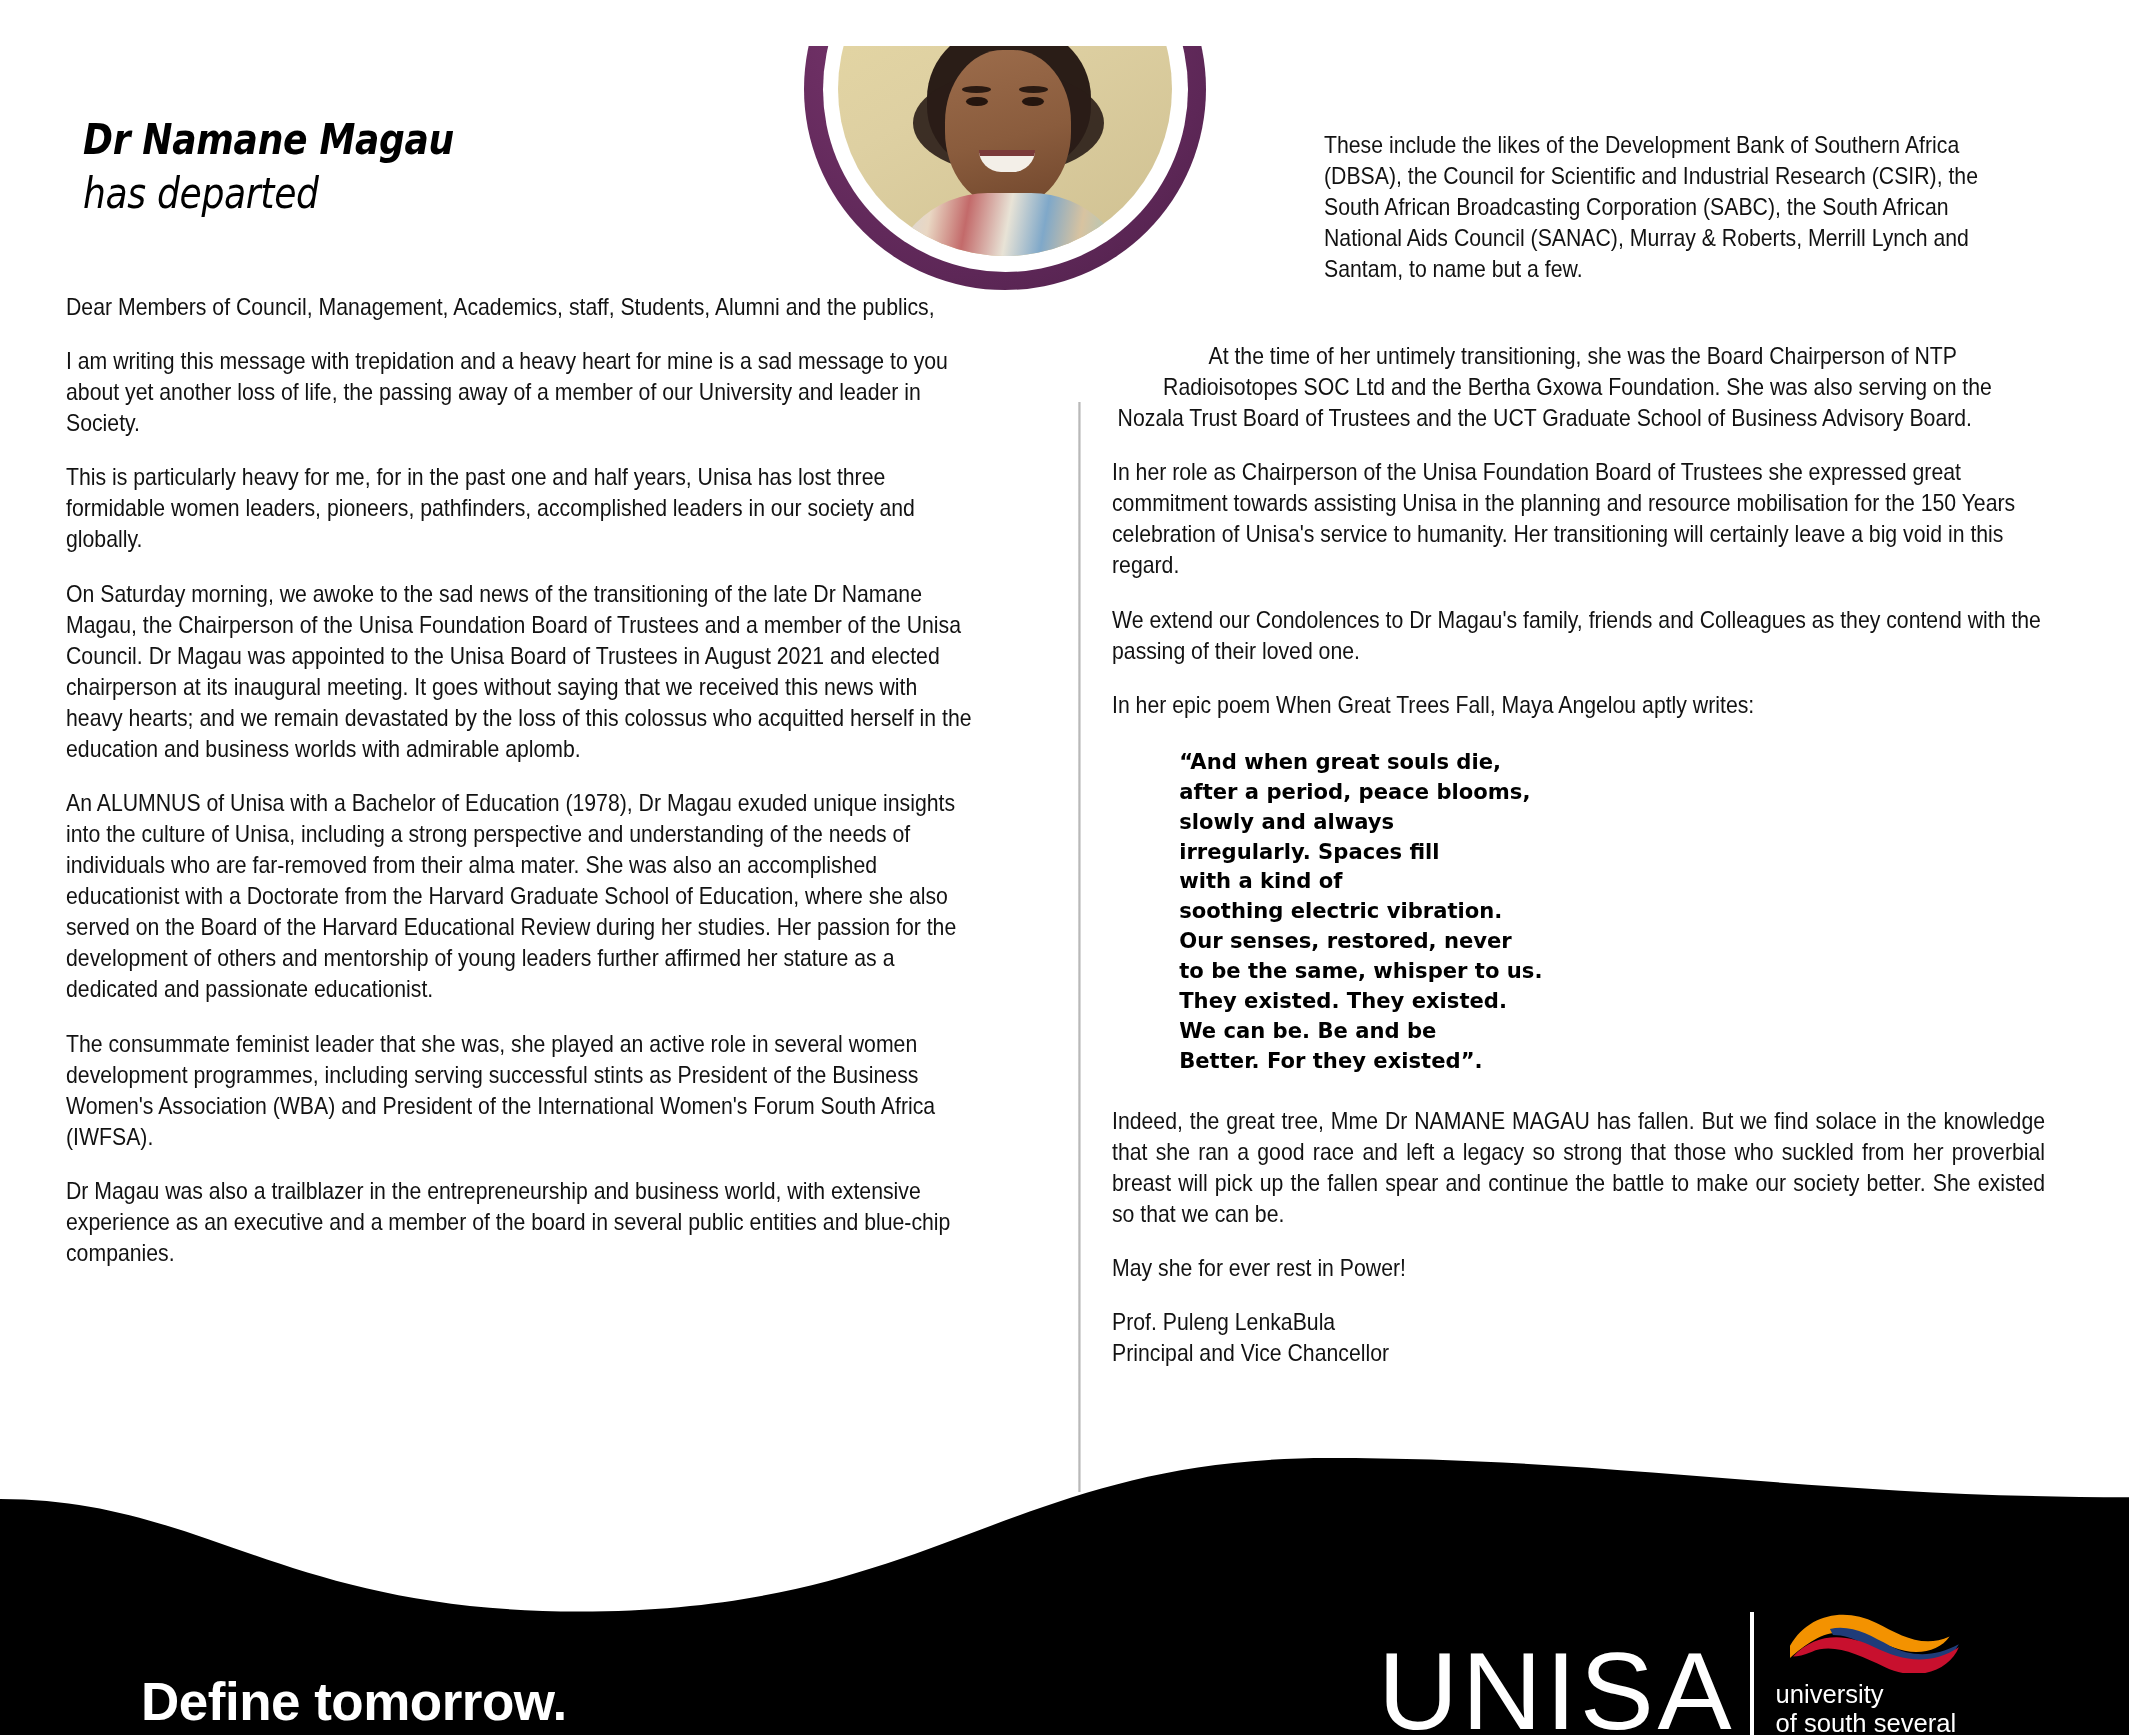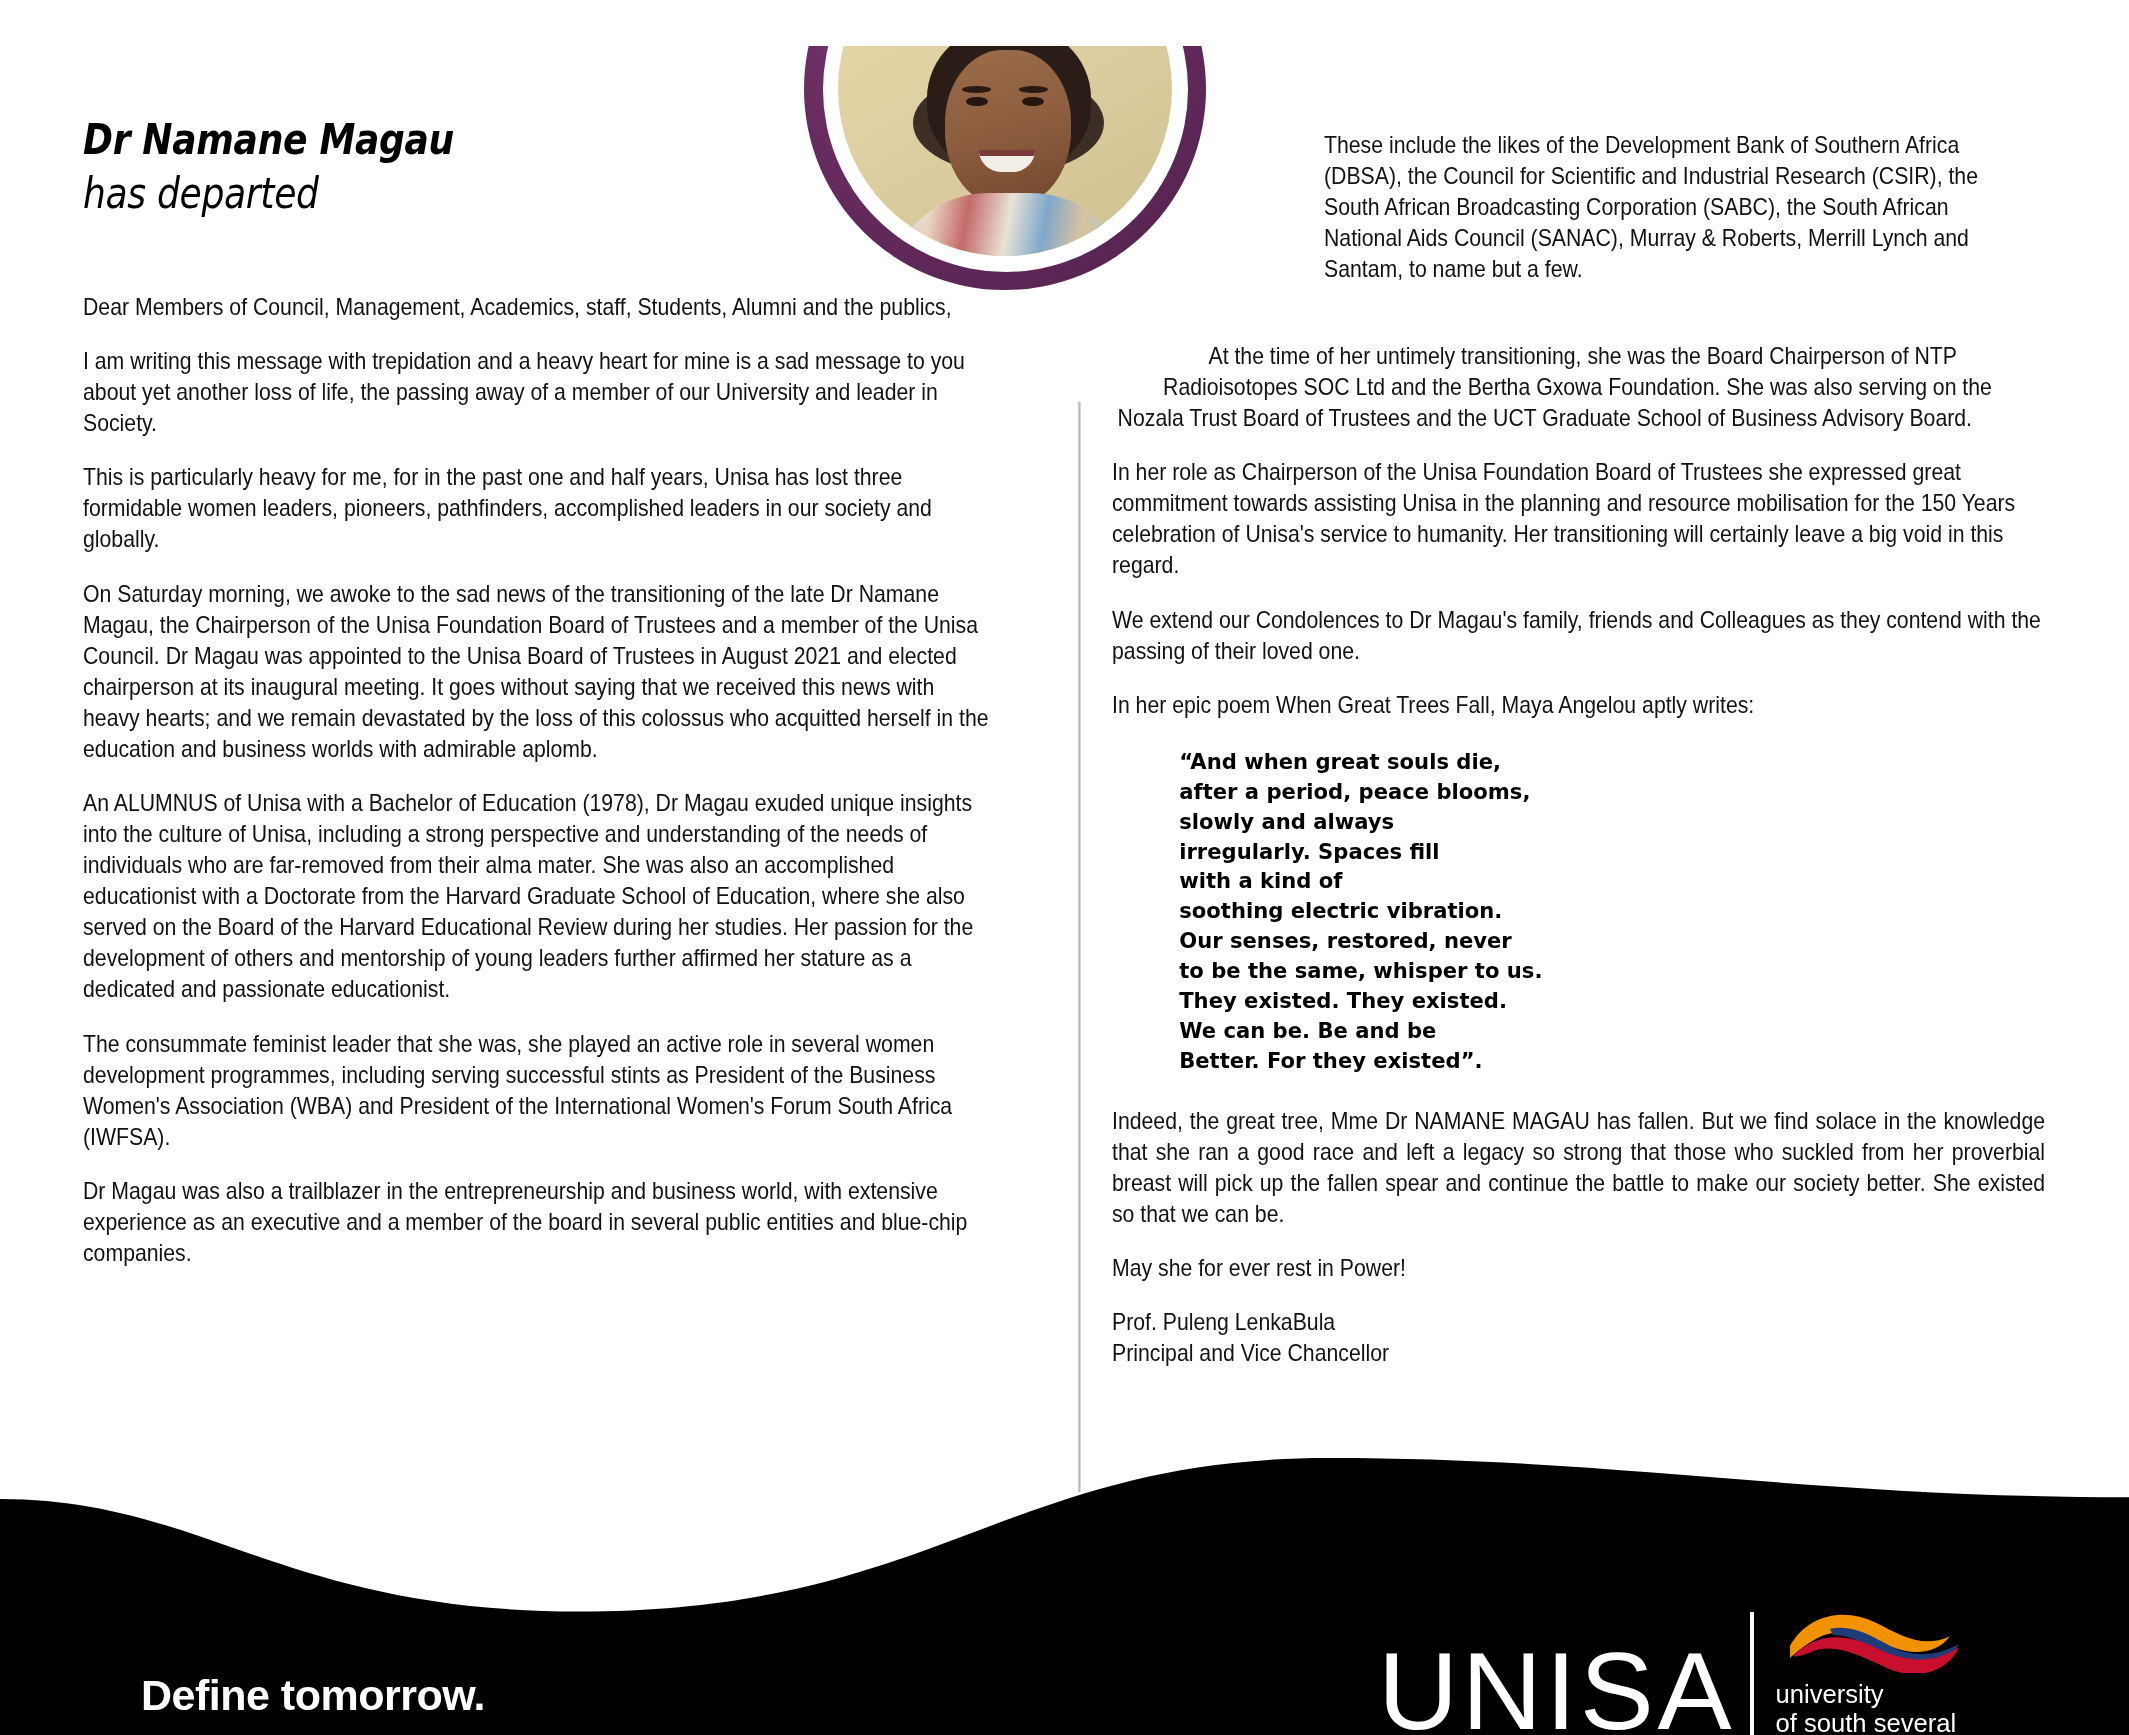--- a/index.html
+++ b/index.html
@@ -45,21 +45,21 @@
     font-size: 24px;
     line-height: 1.295;
   }
   .col p {
     margin: 0 0 23px 0;
     transform: scaleX(0.885);
     transform-origin: left top;
     width: 113%;
   }
   .col-left {
-    left: 83px;
+    left: 66px;
     top: 245px;
     width: 913px;
   }
   .col-right-top {
     left: 1324px;
     top: 83px;
     width: 698px;
   }
   .col-right {
     left: 1112px;
@@ -207,21 +207,21 @@
     bottom: 0;
     width: 2130px;
     height: 324px;
   }
   .define {
     position: absolute;
     left: 141px;
     top: 1625px;
     font-family: "Liberation Sans", sans-serif;
     font-weight: 700;
-    font-size: 43px;
+    font-size: 53px;
     letter-spacing: -0.5px;
     color: #ffffff;
   }
 
   
   .logo {
     position: absolute;
     left: 1378px;
     top: 1564px;
     display: flex;

